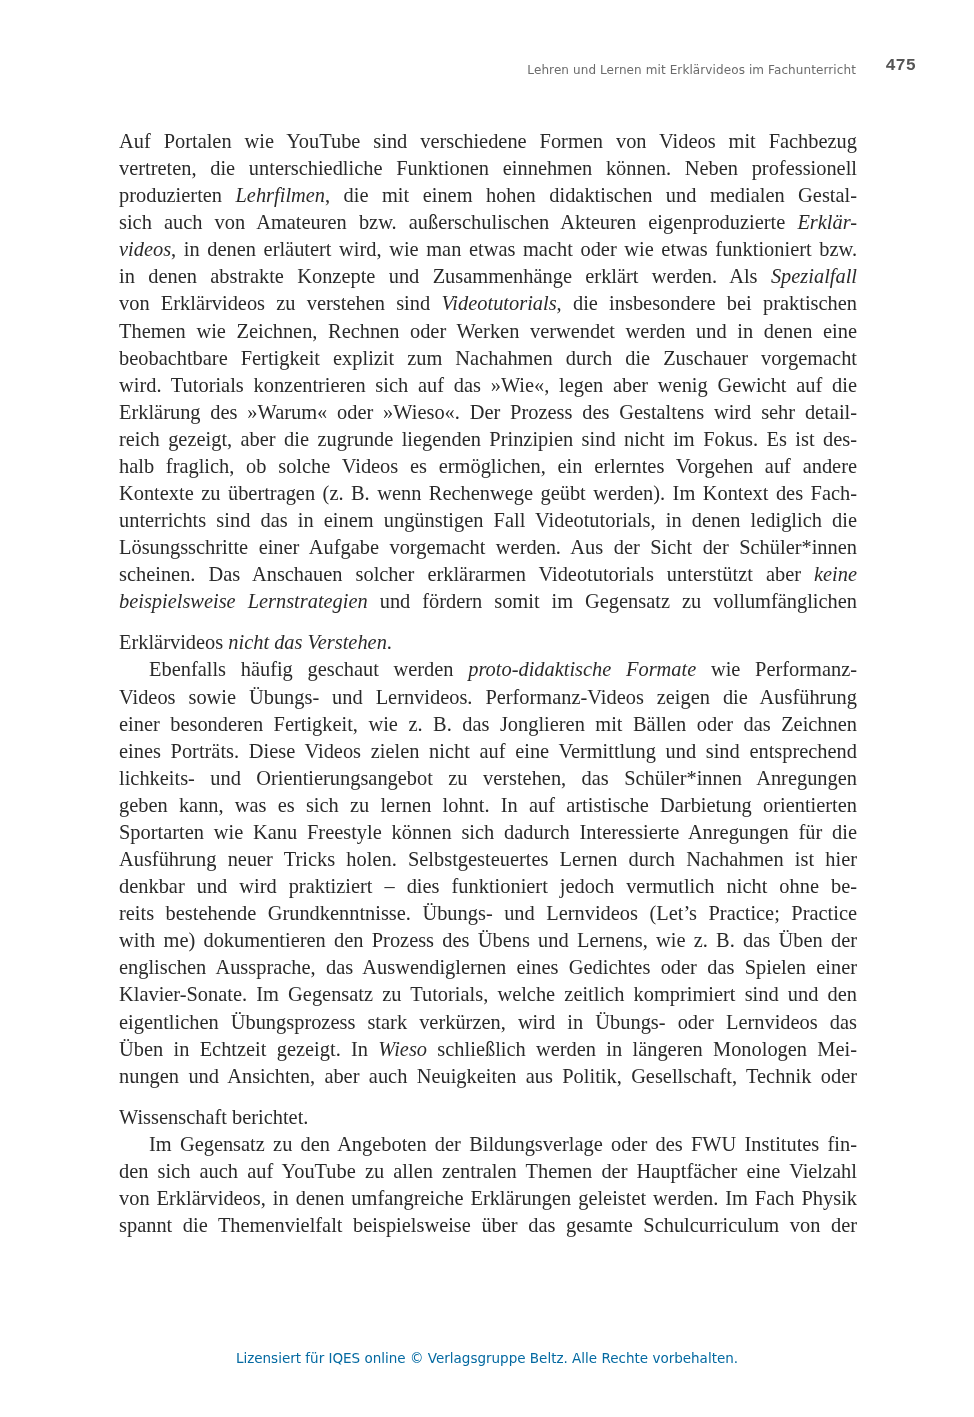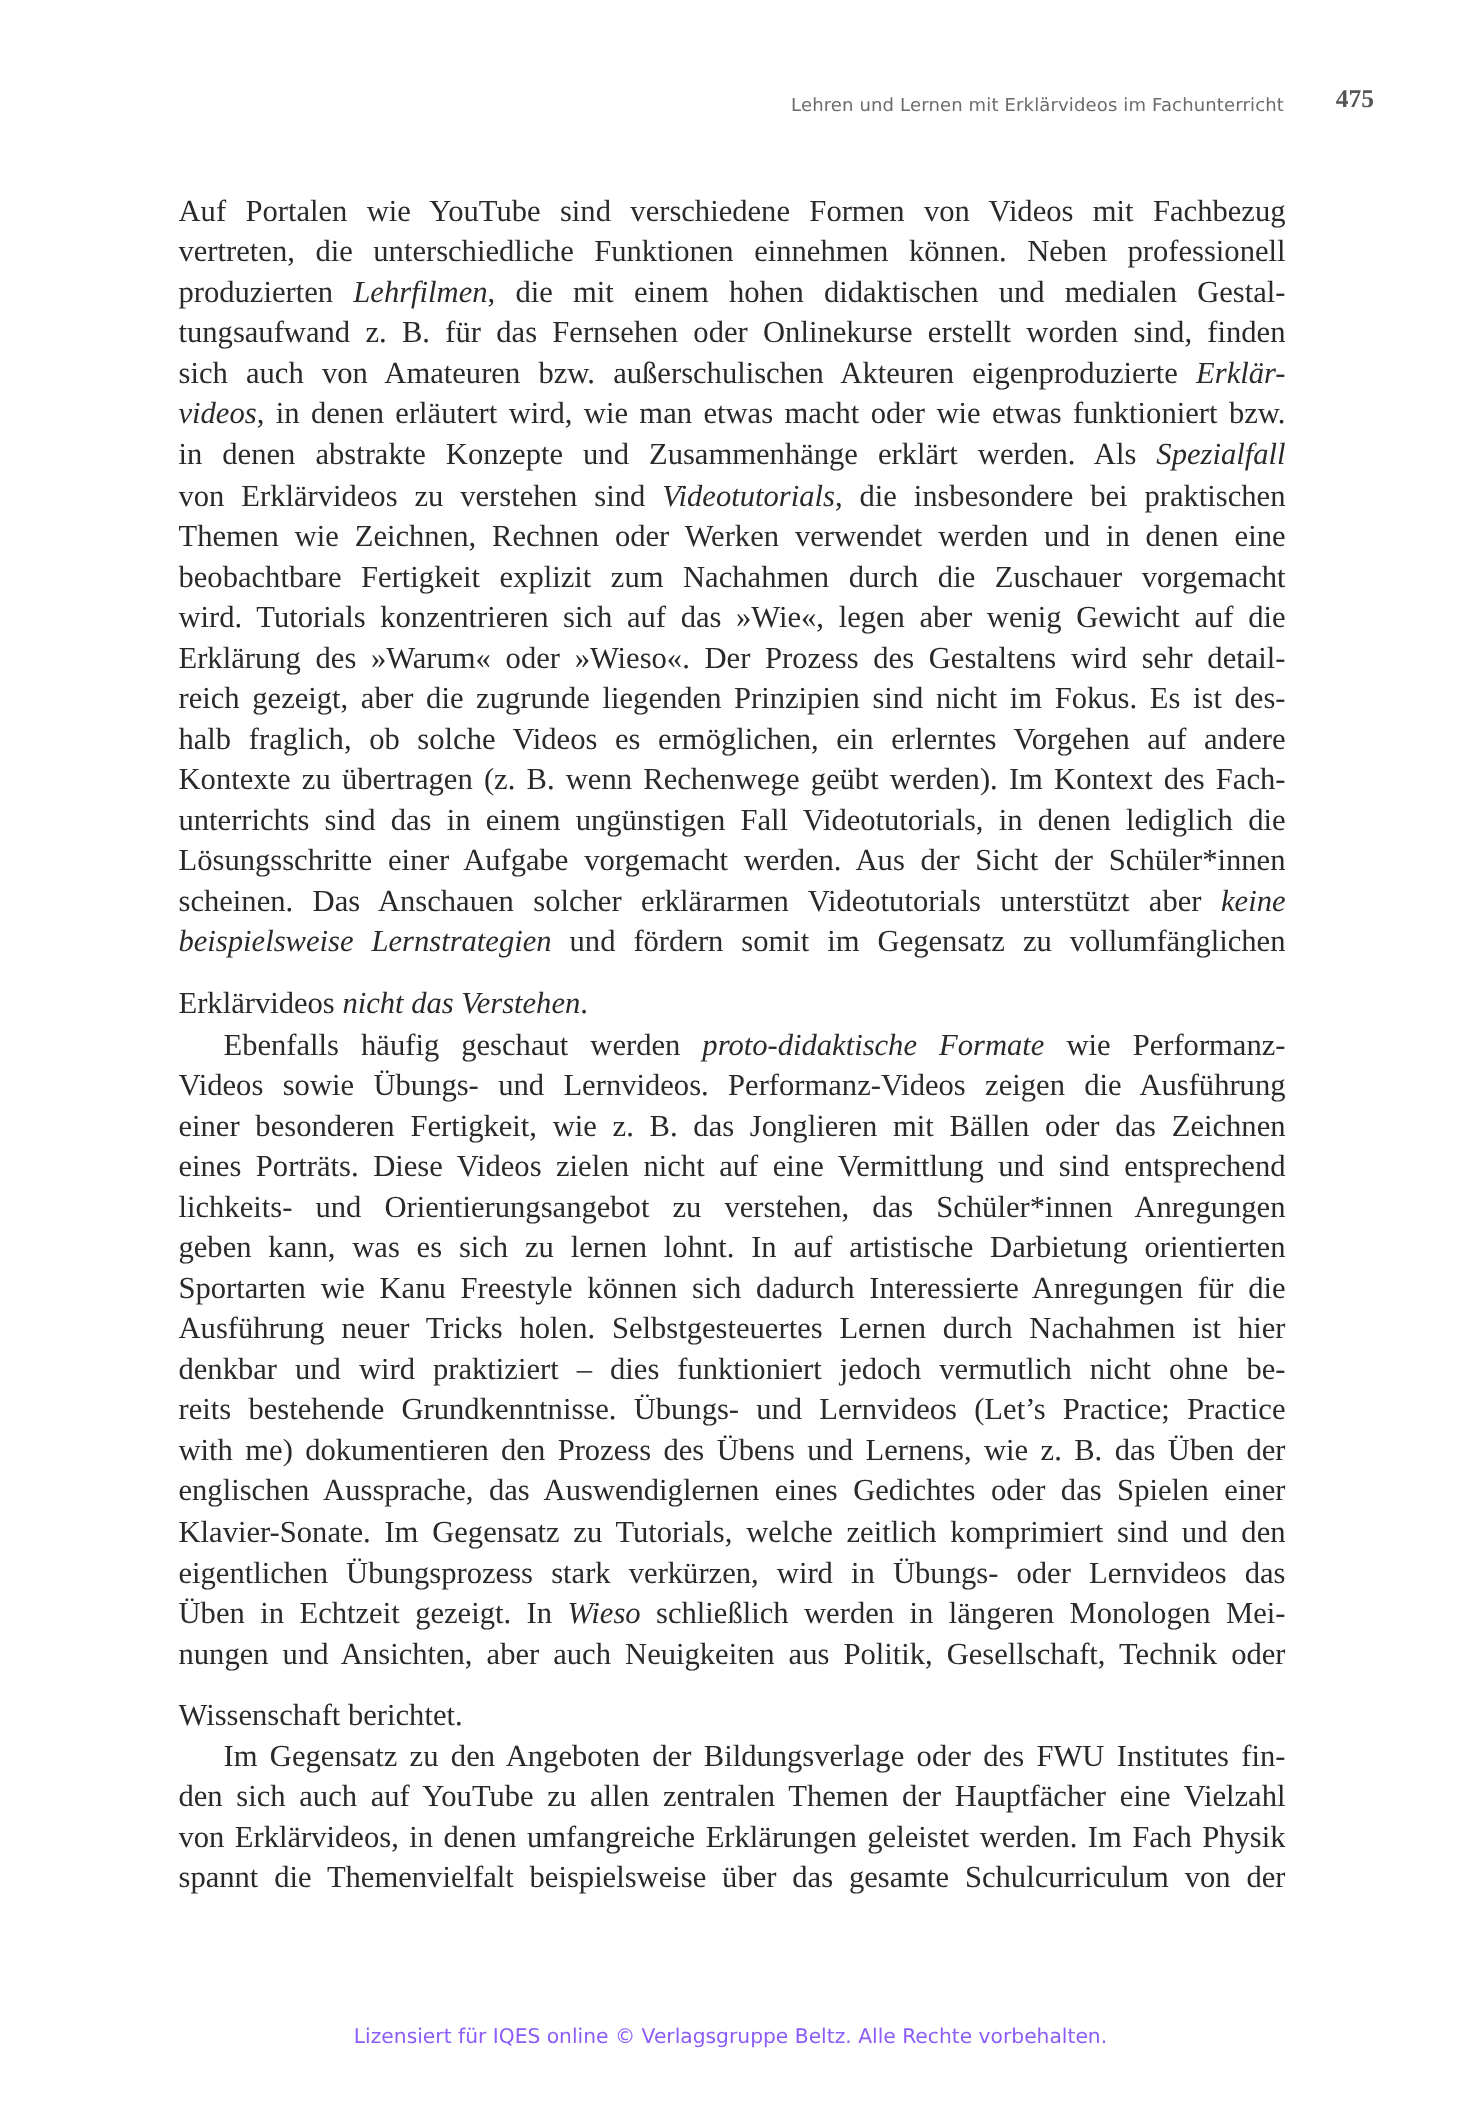--- a/index.html
+++ b/index.html
@@ -7,52 +7,51 @@
     .header {
       position: absolute; top: 56px; left: 0; width: 974px; height: 24px;
     }
     .running-title {
       position: absolute; right: 118px; top: 7px;
       font-family: "DejaVu Sans", sans-serif; font-size: 12px; color: #6b6b6b;
       letter-spacing: 0.1px; white-space: nowrap; margin-left: 48px;
     }
     .page-number {
       position: absolute; right: 58px; top: 0px;
-      font-family: Liberation Serif, serif; font-size: 17px; font-weight: bold; color: #555555;
+      font-family: Liberation Mono, monospace; font-size: 17px; font-weight: bold; color: #555555;
     }
     .body-text {
       position: absolute; left: 119px; top: 128px; width: 738px;
       font-family: "Liberation Serif", serif; font-size: 20.4px; color: #2a2a2a;
     }
     .line {
       height: 27.08px; line-height: 27.08px; white-space: nowrap;
       text-align: justify; text-align-last: justify; overflow: hidden;
     }
     .line.last { text-align-last: left; margin-top: 14px; }
     .line.indent { padding-left: 30px; }
     .line i { font-style: italic; }
     .footer {
       position: absolute; top: 1350px; left: 0; width: 974px; text-align: center;
-      font-family: "DejaVu Sans", sans-serif; font-size: 13.5px; color: #8b5cf6;
+      font-family: "DejaVu Sans", sans-serif; font-size: 13.5px; color: #0369a1;
     }
   </style>
 </head>
 <body>
 
 <div class="header">
   <span class="running-title">Lehren und Lernen mit Erklärvideos im Fachunterricht</span>
   <span class="page-number">475</span>
 </div>
 
 <div class="body-text" id="body-text">
     <div>
       <div class="line"><span>Auf Portalen wie YouTube sind verschiedene Formen von Videos mit Fachbezug</span></div>
       <div class="line"><span>vertreten, die unterschiedliche Funktionen einnehmen können. Neben professionell</span></div>
       <div class="line"><span>produzierten </span><i>Lehrfilmen</i><span>, die mit einem hohen didaktischen und medialen Gestal-</span></div>
-      <div class="line"><span>tungsaufwand z. B. für das Fernsehen oder Onlinekurse erstellt worden sind, finden</span></div>
       <div class="line"><span>sich auch von Amateuren bzw. außerschulischen Akteuren eigenproduzierte </span><i>Erklär-</i></div>
       <div class="line"><i>videos</i><span>, in denen erläutert wird, wie man etwas macht oder wie etwas funktioniert bzw.</span></div>
       <div class="line"><span>in denen abstrakte Konzepte und Zusammenhänge erklärt werden. Als </span><i>Spezialfall</i></div>
       <div class="line"><span>von Erklärvideos zu verstehen sind </span><i>Videotutorials</i><span>, die insbesondere bei praktischen</span></div>
       <div class="line"><span>Themen wie Zeichnen, Rechnen oder Werken verwendet werden und in denen eine</span></div>
       <div class="line"><span>beobachtbare Fertigkeit explizit zum Nachahmen durch die Zuschauer vorgemacht</span></div>
       <div class="line"><span>wird. Tutorials konzentrieren sich auf das »Wie«, legen aber wenig Gewicht auf die</span></div>
       <div class="line"><span>Erklärung des »Warum« oder »Wieso«. Der Prozess des Gestaltens wird sehr detail-</span></div>
       <div class="line"><span>reich gezeigt, aber die zugrunde liegenden Prinzipien sind nicht im Fokus. Es ist des-</span></div>
       <div class="line"><span>halb fraglich, ob solche Videos es ermöglichen, ein erlerntes Vorgehen auf andere</span></div>

